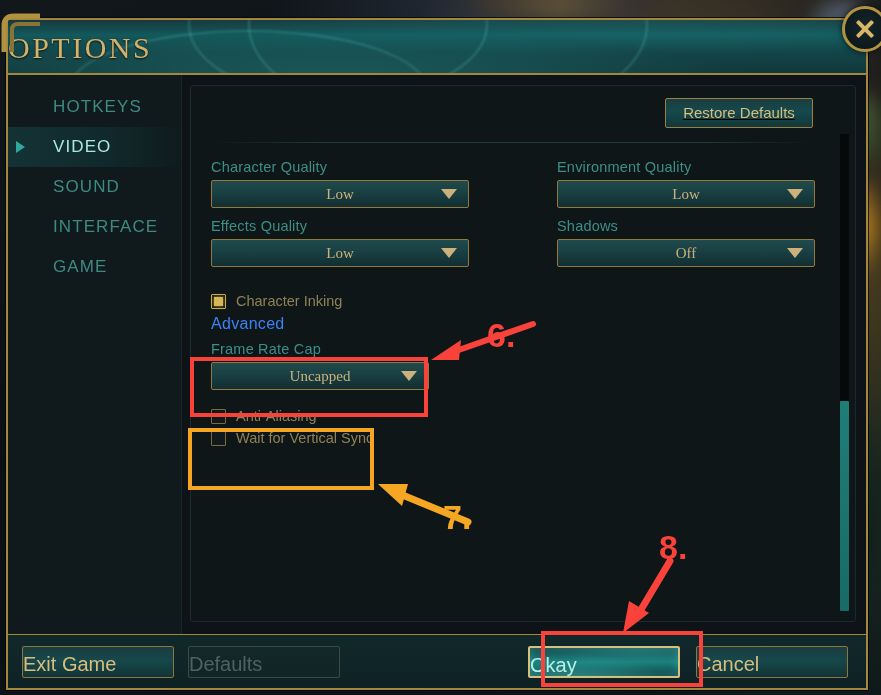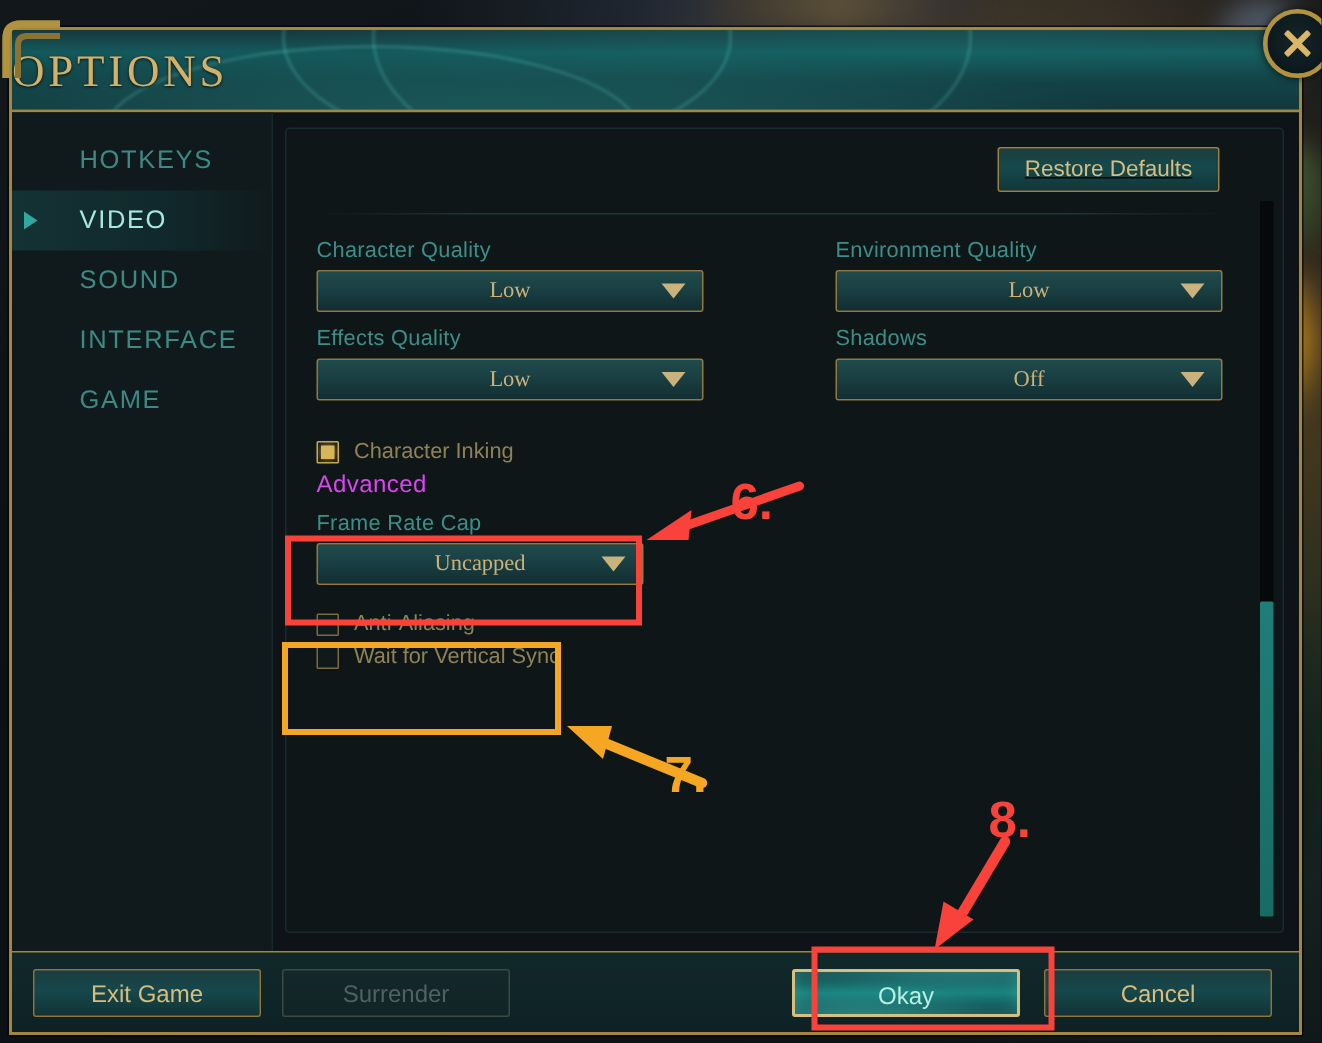--- a/index.html
+++ b/index.html
@@ -270,21 +270,21 @@
     background: #d6b659;
     box-shadow: 0 0 4px rgba(214,182,89,.7);
   }
   .check-label {
     font-size: 14.5px;
     color: #8f8257;
   }
 
   .section-head {
     font-size: 16px;
-    color: #d946ef;
+    color: #3b82f6;
     letter-spacing: .3px;
   }
 
   .advanced-fields { margin-top: 8px; width: 218px; }
 
   
   .scrollbar {
     position: absolute;
     right: 6px;
     top: 48px;
@@ -310,22 +310,21 @@
     border-top: 1px solid #a3873f;
     background: linear-gradient(180deg, #11282b 0%, #0e2225 100%);
     display: flex;
     align-items: center;
     padding: 0 14px;
   }
   .btn-foot {
     height: 32px;
     min-width: 152px;
     line-height: 34px;
-    text-align: center;
-    font-size: 16px;
+    font-size: 20px;
     border: 1px solid #8e763c;
     border-radius: 2px;
     color: #d8bd7d;
     background: linear-gradient(180deg, #1a3d40 0%, #16484b 45%, #123336 100%);
     cursor: pointer;
     margin-right: 14px;
   }
   .btn-foot.disabled {
     color: #4e6163;
     border-color: #3d4a43;
@@ -503,21 +502,21 @@
 
         <div class="scrollbar">
           <div class="scroll-thumb"></div>
         </div>
       </div>
 
     </div>
 
     <div class="footer">
       <div class="btn-foot">Exit Game</div>
-      <div class="btn-foot disabled">Surrender</div>
+      <div class="btn-foot disabled">Defaults</div>
 
       <div class="footer-right">
         <div class="btn-foot primary">Okay</div>
         <div class="btn-foot cancel">Cancel</div>
       </div>
     </div>
 
   </div>
 
   <div class="anno-box anno-red" style="left:190px; top:357px; width:238px; height:60px;"></div>

